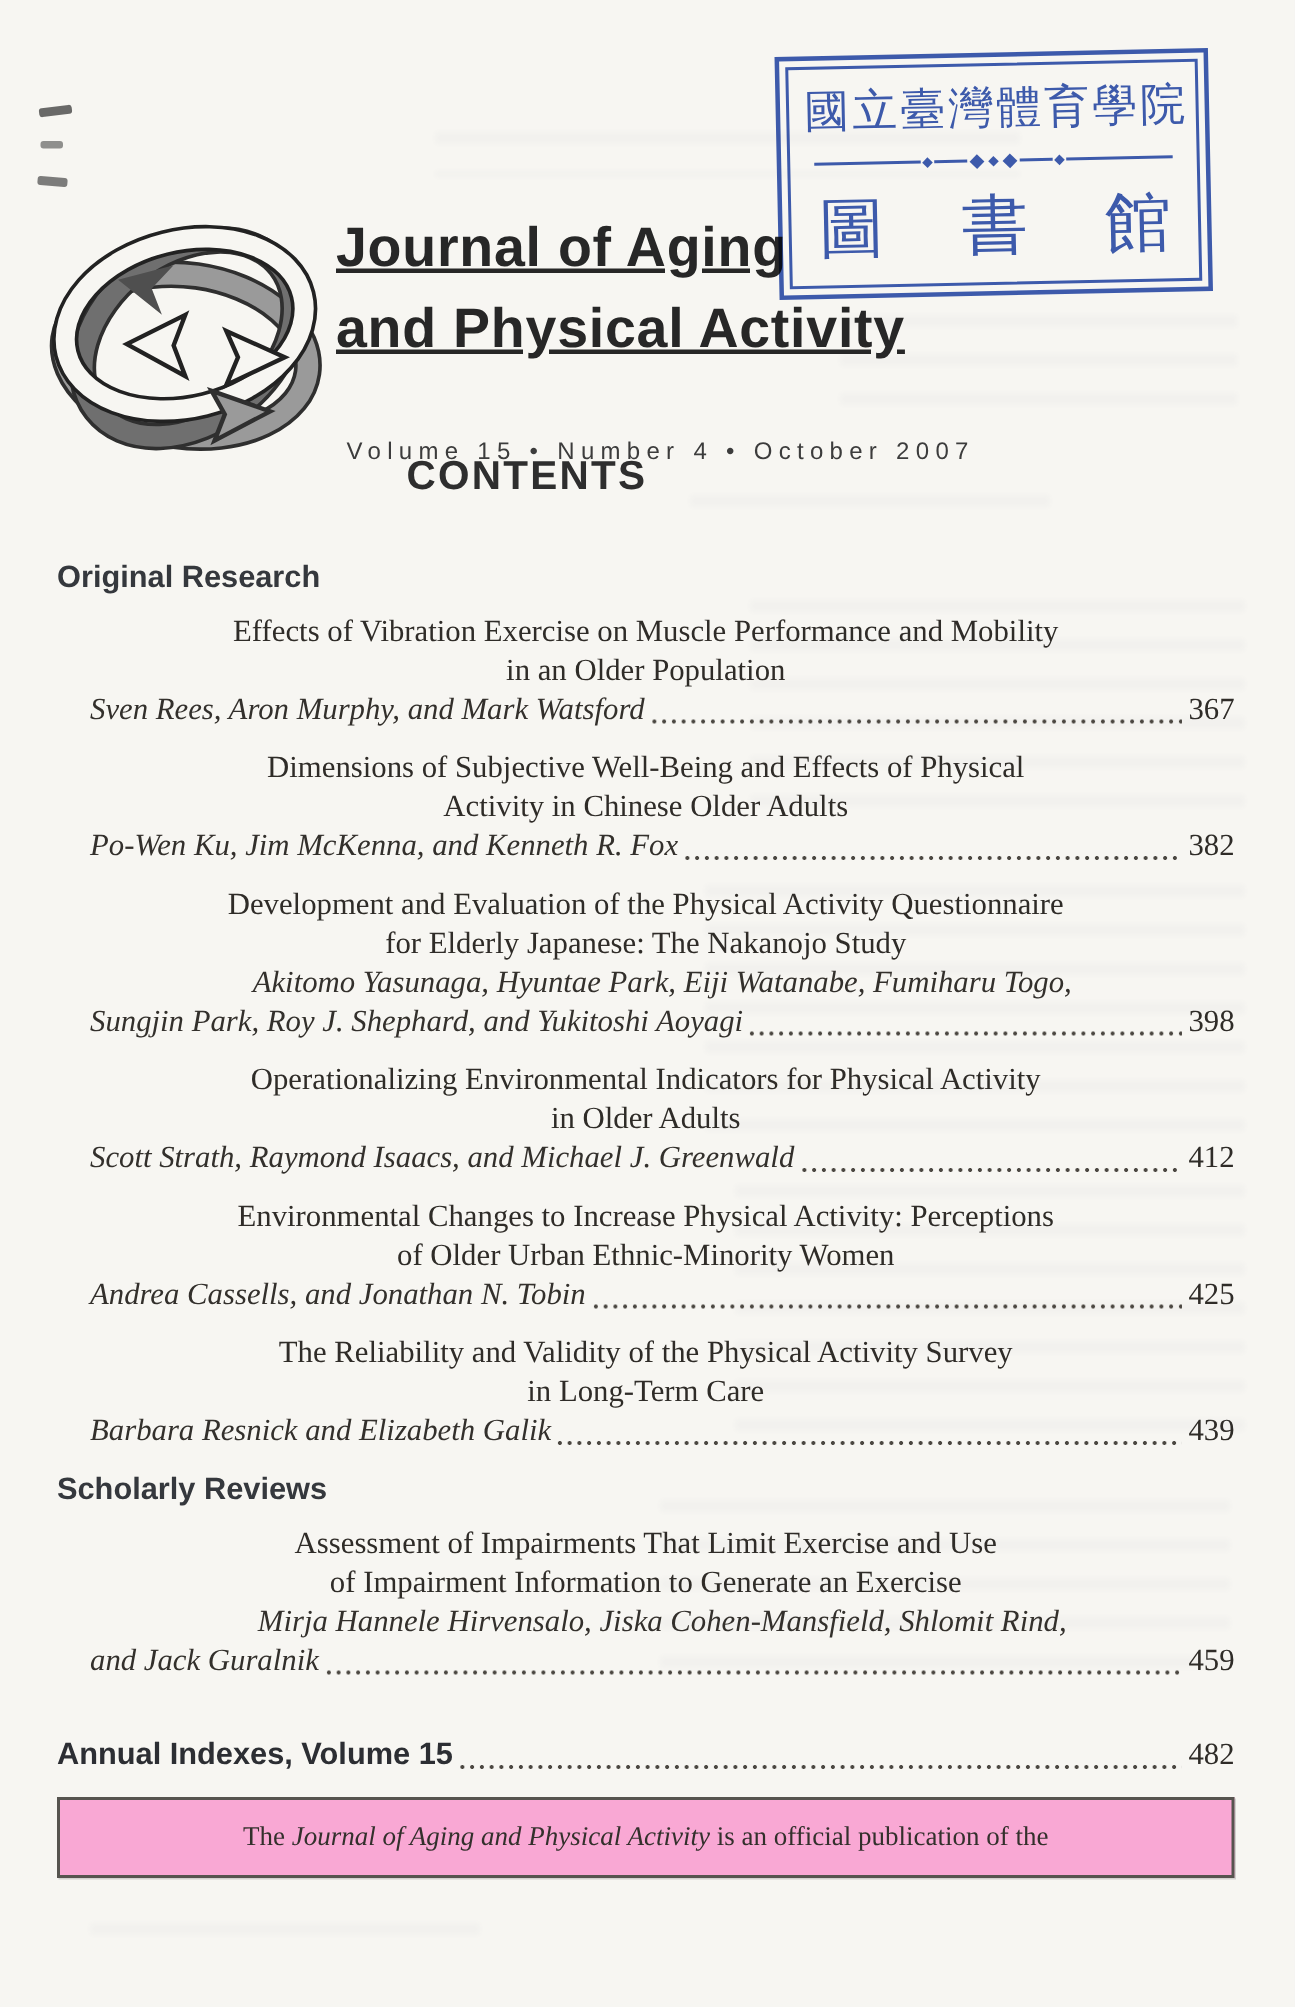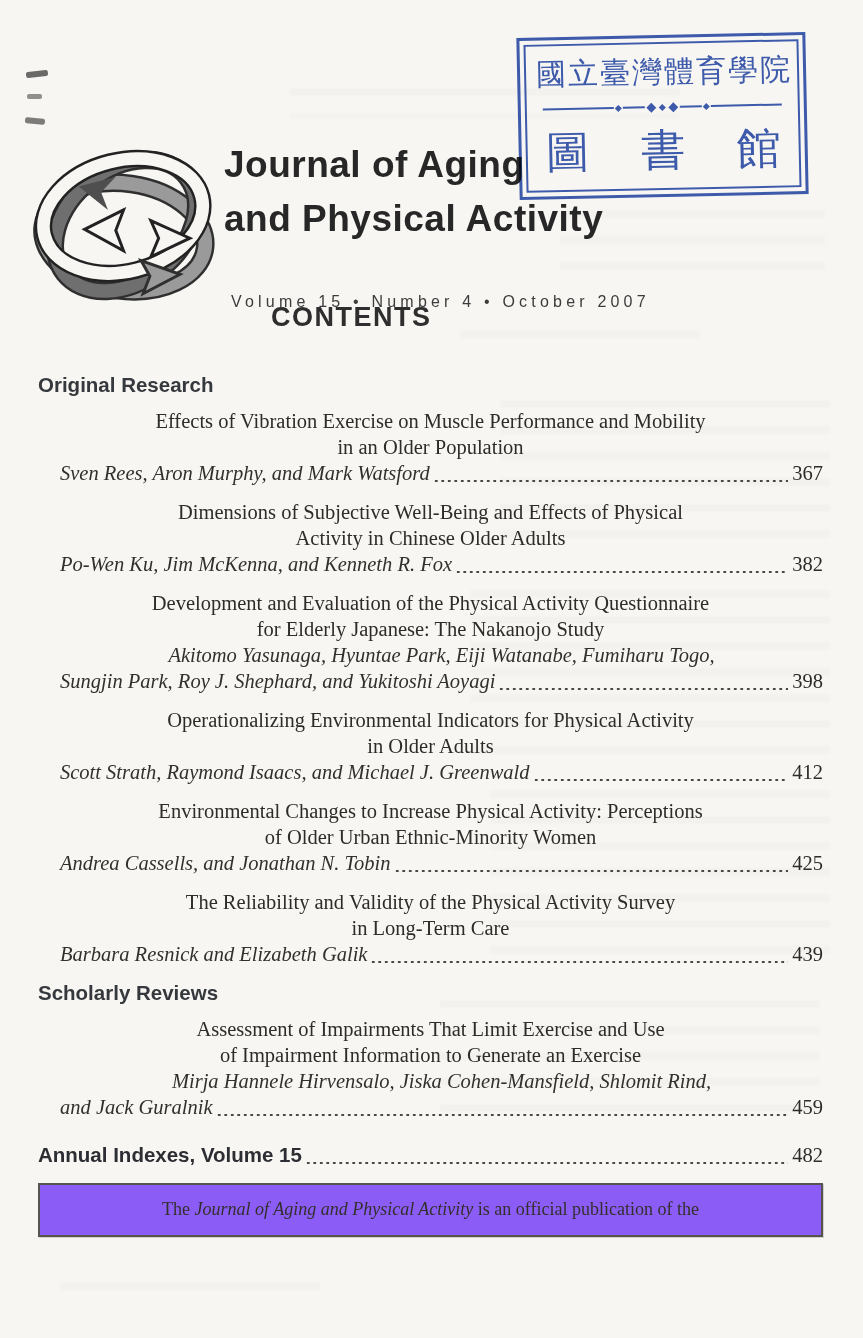--- a/index.html
+++ b/index.html
@@ -22,21 +22,21 @@
     background:repeating-linear-gradient(180deg, rgba(85,90,115,.55) 0 8px, transparent 8px 26px);
     opacity:.05;filter:blur(1.6px);
     pointer-events:none;
   }
   
   .logo{position:absolute;left:28px;top:128px;width:195px;height:195px;}
   .journal-title{
     position:absolute;left:224px;top:138px;
     font-family:"Liberation Sans","DejaVu Sans",sans-serif;
     font-weight:bold;font-size:37px;line-height:54px;
-    color:#272727;letter-spacing:.5px;
+    color:#272727;letter-spacing:.5px;text-decoration:underline;
   }
   .issue-line{
     position:absolute;left:231px;top:261px;
     font-family:"Liberation Sans","DejaVu Sans",sans-serif;
     font-size:16px;letter-spacing:4.2px;color:#3c3c3c;font-weight:500;
     white-space:nowrap;
     margin-top:32px;
   }
   .contents-heading{
     position:absolute;left:271px;top:302px;
@@ -87,30 +87,30 @@
   .a-last{display:flex;align-items:baseline;}
   .a-last .a-text{white-space:nowrap;}
   .leaders{
     flex:1;align-self:stretch;margin:0 4px 0 3px;
     background-image:radial-gradient(circle,#4b4741 1.15px,transparent 1.5px);
     background-size:6.5px 4px;background-repeat:repeat-x;
     background-position:0 19px;
   }
   .pg{font-style:normal;font-size:20.5px;color:#2f2c28;}
   .index-row{
-    display:flex;align-items:baseline;margin-top:22px;
+    display:flex;align-items:baseline;margin-top:37px;
     font-family:"Liberation Sans","DejaVu Sans",sans-serif;
     font-weight:bold;font-size:20.5px;line-height:26px;color:#2c2e33;
   }
   .index-row .pg{font-family:"Liberation Serif","DejaVu Serif",serif;font-weight:normal;}
   
   .footer-box{
     margin-top:15px;
     border:2px solid #56544f;
-    background:#8b5cf6;
+    background:#f9a8d4;
     padding:11px 20px 12px 20px;
     text-align:center;
     font-size:18px;line-height:27px;color:#33302c;
     box-shadow:1px 1px 0 rgba(0,0,0,.15);
   }
   .footer-box .ital{font-style:italic;}
 </style>
 </head>
 <body>
 

